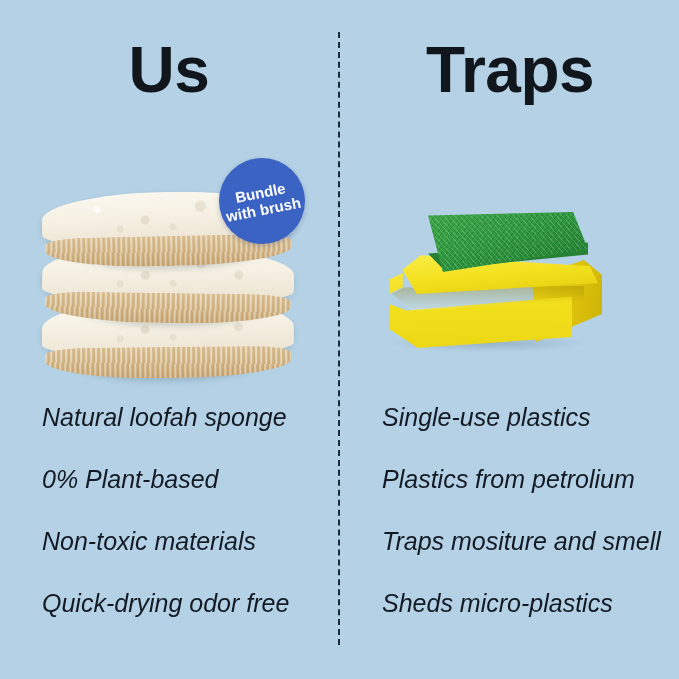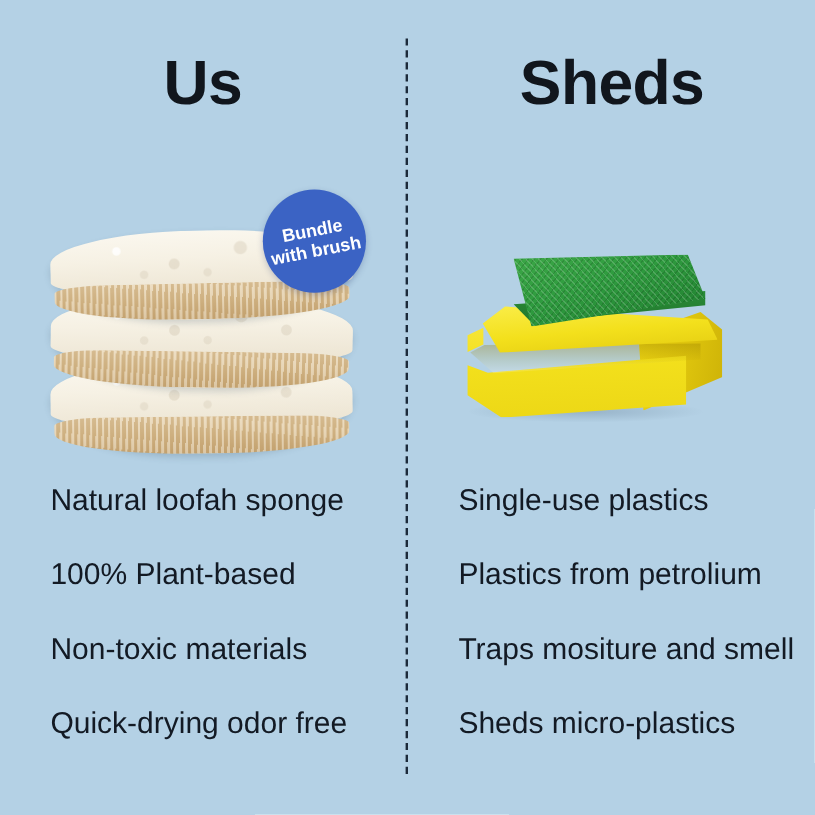--- a/index.html
+++ b/index.html
@@ -27,34 +27,35 @@
     top: 32px;
     width: 0;
     height: 613px;
     border-left: 2px dashed #1c2a3a;
   }
 
   
   .heading {
     position: absolute;
     font-weight: bold;
-    font-size: 52px;
+    font-size: 64px;
     line-height: 52px;
     color: #11161d;
     letter-spacing: -0.5px;
     white-space: nowrap;
   }
   #heading-us   { left: 0;     top: 44px; width: 338px; text-align: center; }
   #heading-them { left: 341px; top: 44px; width: 338px; text-align: center; }
 
   
   .feature-list {
     position: absolute;
     top: 402px;
     width: 310px;
+    font-style: italic;
   }
   #list-us   { left: 42px; }
   #list-them { left: 382px; }
   .feature-item {
     height: 62px;
     font-size: 25px;
     line-height: 30px;
     color: #131a24;
     white-space: nowrap;
   }
@@ -216,21 +217,21 @@
     border-radius: 50%;
     background: radial-gradient(ellipse at center, rgba(70,95,120,.26) 0%, rgba(70,95,120,0) 72%);
   }
 </style>
 </head>
 <body>
 
 <div id="page">
 
   <div class="heading" id="heading-us">Us</div>
-  <div class="heading" id="heading-them">Sheds</div>
+  <div class="heading" id="heading-them">Traps</div>
 
   <div class="divider"></div>
 
   <div id="loofah-stack">
     <div class="loofah-disc" id="disc-bottom">
       <div class="loofah-body"></div>
       <div class="loofah-fibre"></div>
     </div>
     <div class="loofah-disc" id="disc-mid">
       <div class="loofah-body"></div>
@@ -252,21 +253,21 @@
     <div class="sponge-part" id="sponge-side"></div>
     <div class="sponge-part" id="sponge-front"></div>
     <div class="sponge-part" id="sponge-groove"></div>
     <div class="sponge-part" id="sponge-rim"></div>
     <div class="sponge-part" id="scour-side"></div>
     <div class="sponge-part" id="scour-pad"></div>
   </div>
 
   <div class="feature-list" id="list-us">
     <div class="feature-item">Natural loofah sponge</div>
-    <div class="feature-item">100% Plant-based</div>
+    <div class="feature-item">0% Plant-based</div>
     <div class="feature-item">Non-toxic materials</div>
     <div class="feature-item">Quick-drying odor free</div>
   </div>
 
   <div class="feature-list" id="list-them">
     <div class="feature-item">Single-use plastics</div>
     <div class="feature-item">Plastics from petrolium</div>
     <div class="feature-item">Traps mositure and smell</div>
     <div class="feature-item">Sheds micro-plastics</div>
   </div>

